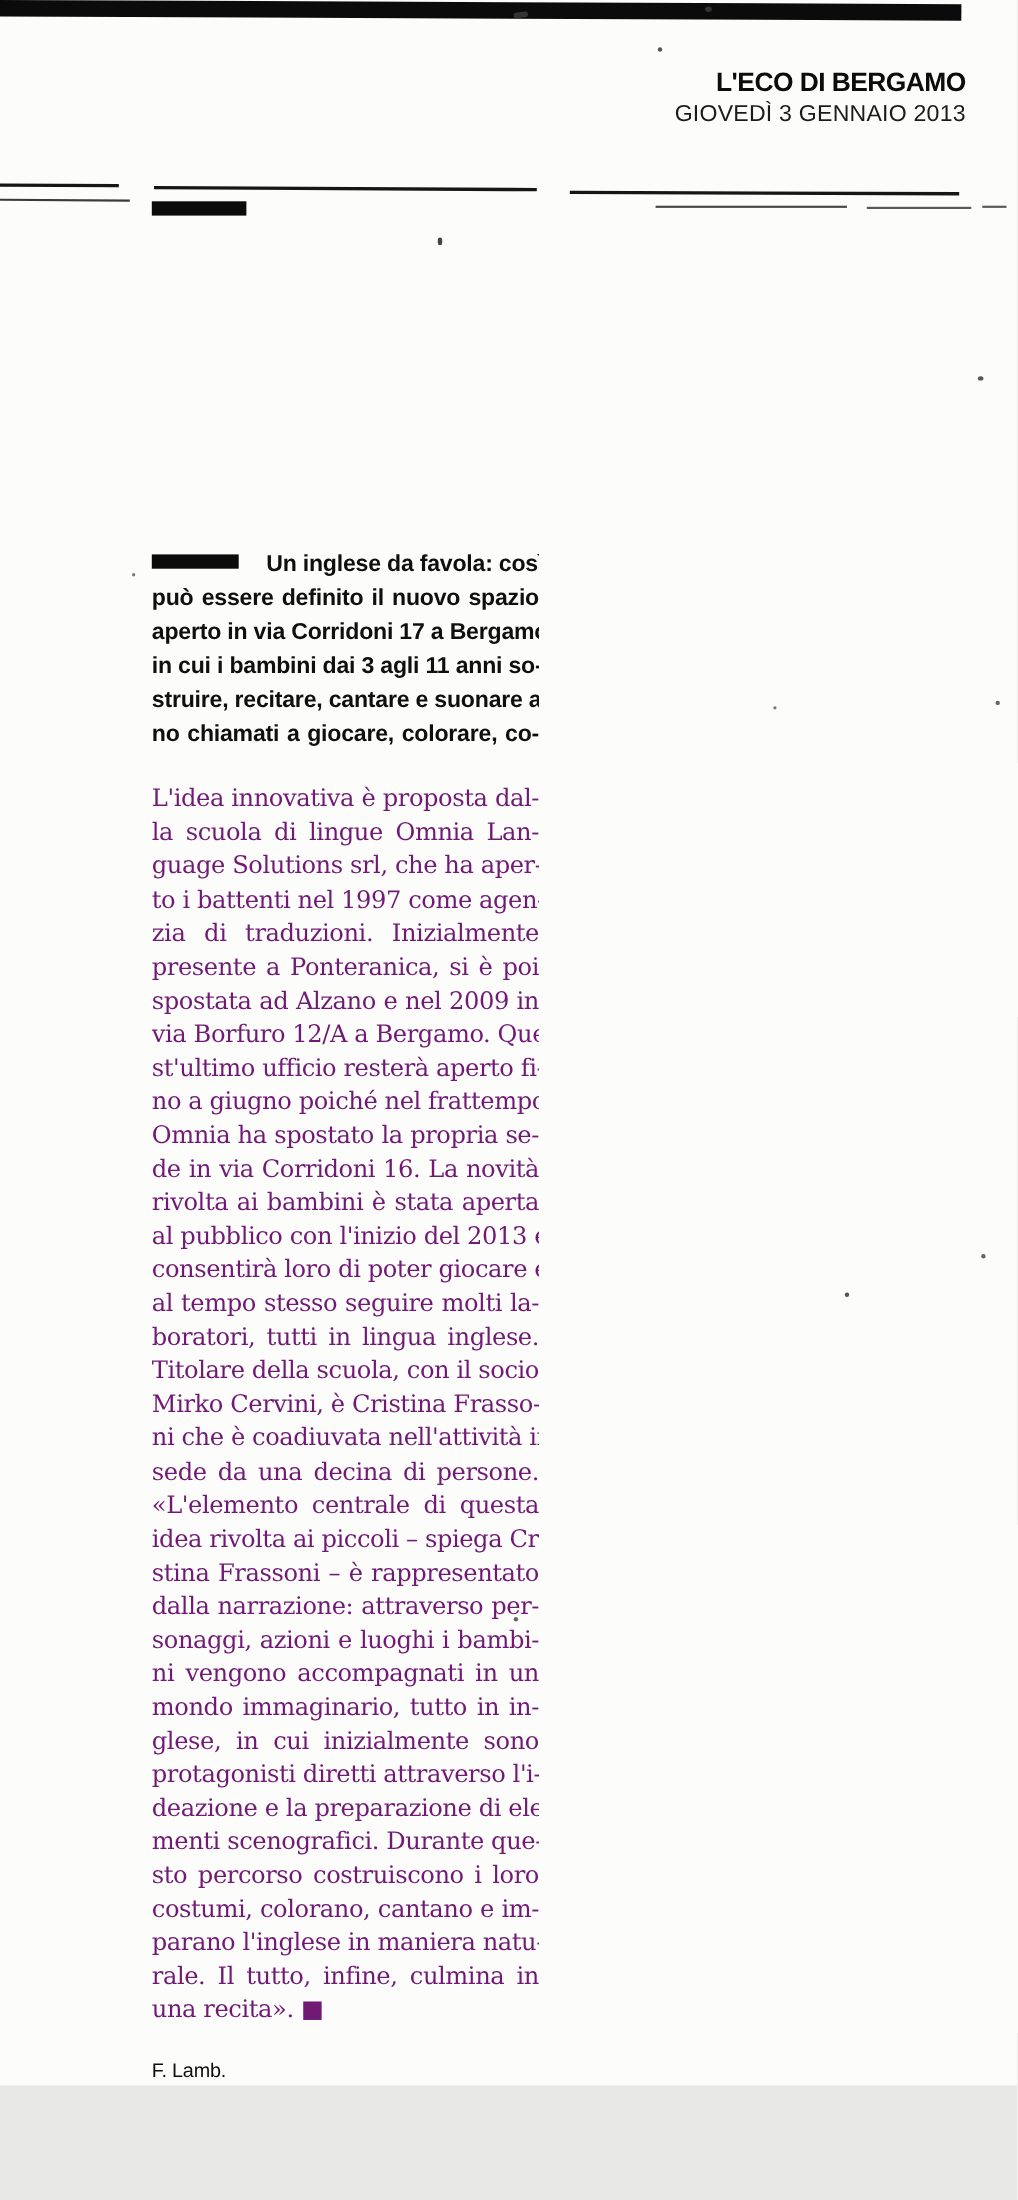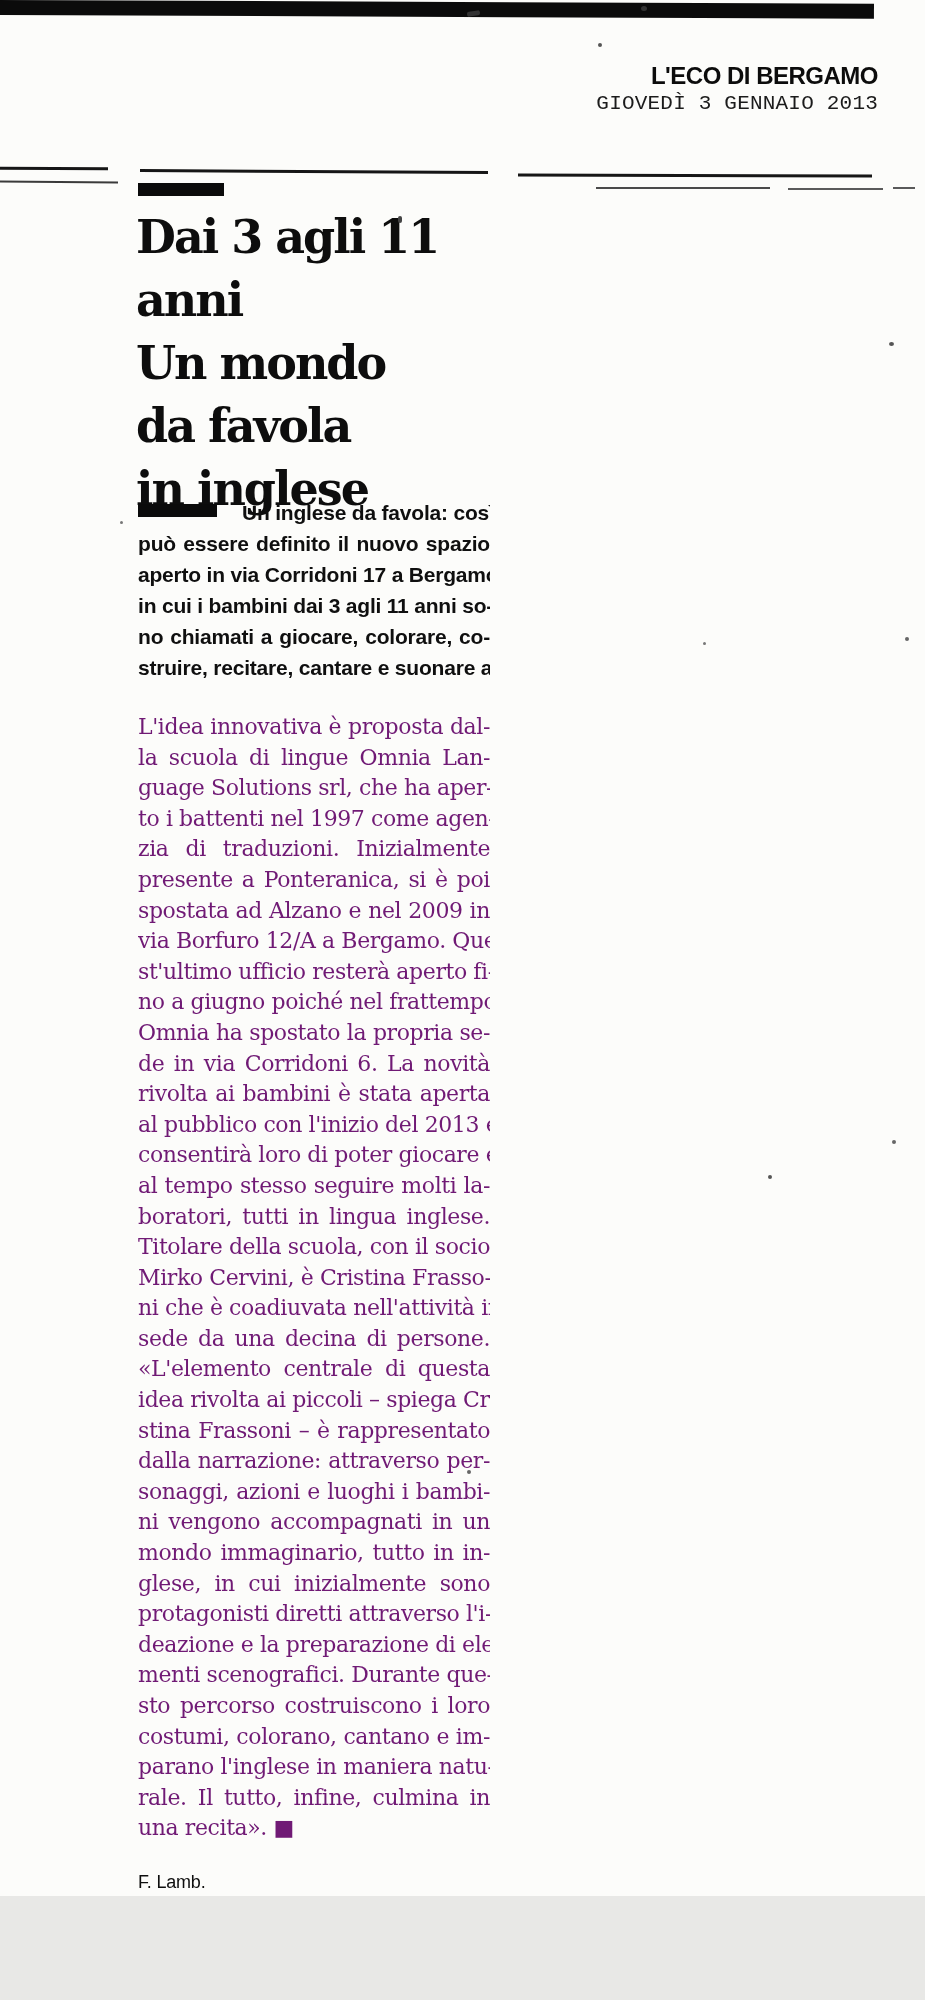--- a/index.html
+++ b/index.html
@@ -12,21 +12,21 @@
     font-family:"Liberation Sans",sans-serif;
     color:#121212;
   }
   
   .masthead{position:absolute;right:47px;top:62px;text-align:right;}
   .masthead-title{
     font-family:"Liberation Sans",sans-serif;
     font-weight:bold;font-size:24px;letter-spacing:-0.5px;color:#0c0c0c;
   }
   .masthead-date{
-    font-family:Liberation Mono, monospace;
+    font-family:Liberation Sans, sans-serif;
     font-size:21px;font-weight:normal;letter-spacing:0.2px;color:#1b1b1b;margin-top:2px;
   }
   
   .rule{position:absolute;background:#0b0b0b;}
   .rule-thick{left:0;top:140;width:874px;height:15px;transform:rotate(0.25deg);transform-origin:left top;}
   .rule-thin-a{left:0;top:167px;width:108px;height:3px;background:#161616;transform:rotate(0.3deg);}
   .rule-thin-b{left:140px;top:170px;width:348px;height:3px;background:#161616;transform:rotate(0.3deg);}
   .rule-thin-c{left:518px;top:174px;width:354px;height:3px;background:#161616;transform:rotate(0.2deg);}
   .rule-faint-a{left:0;top:181px;width:118px;height:2px;background:#3a3a3a;transform:rotate(0.4deg);}
   .rule-faint-b{left:596px;top:187px;width:174px;height:2px;background:#4a4a4a;}
@@ -86,50 +86,44 @@
   <div class="rule rule-thick"></div>
   <div class="rule rule-thin-a"></div>
   <div class="rule rule-thin-b"></div>
   <div class="rule rule-thin-c"></div>
   <div class="rule rule-faint-a"></div>
   <div class="rule rule-faint-b"></div>
   <div class="rule rule-faint-c"></div>
   <div class="rule rule-faint-d"></div>
   <div class="rule kicker-bar"></div>
 
-  <div class="headline">
-      <div class="hl-line">Dai 3 agli 11 anni</div>
-      <div class="hl-line">Un mondo</div>
-      <div class="hl-line">da favola</div>
-      <div class="hl-line last-line">in inglese</div>
-    </div>
 
   <div class="lead-marker"></div>
   <div class="lead">
       <div class="line">Un inglese da favola: così</div>
       <div class="line">può essere definito il nuovo spazio</div>
       <div class="line">aperto in via Corridoni 17 a Bergamo</div>
       <div class="line">in cui i bambini dai 3 agli 11 anni so-</div>
+      <div class="line">struire, recitare, cantare e suonare a</div>
       <div class="line">no chiamati a giocare, colorare, co-</div>
-      <div class="line">struire, recitare, cantare e suonare a</div>
     </div>
 
   <div class="body-col">
       <div class="line">L'idea innovativa è proposta dal-</div>
       <div class="line">la scuola di lingue Omnia Lan-</div>
       <div class="line">guage Solutions srl, che ha aper-</div>
       <div class="line">to i battenti nel 1997 come agen-</div>
       <div class="line">zia di traduzioni. Inizialmente</div>
       <div class="line">presente a Ponteranica, si è poi</div>
       <div class="line">spostata ad Alzano e nel 2009 in</div>
       <div class="line">via Borfuro 12/A a Bergamo. Que-</div>
       <div class="line">st'ultimo ufficio resterà aperto fi-</div>
       <div class="line">no a giugno poiché nel frattempo</div>
       <div class="line">Omnia ha spostato la propria se-</div>
-      <div class="line">de in via Corridoni 6. La novità</div>
+      <div class="line">de in via Corridoni 16. La novità</div>
       <div class="line">rivolta ai bambini è stata aperta</div>
       <div class="line">al pubblico con l'inizio del 2013 e</div>
       <div class="line">consentirà loro di poter giocare e</div>
       <div class="line">al tempo stesso seguire molti la-</div>
       <div class="line">boratori, tutti in lingua inglese.</div>
       <div class="line">Titolare della scuola, con il socio</div>
       <div class="line">Mirko Cervini, è Cristina Frasso-</div>
       <div class="line">ni che è coadiuvata nell'attività in</div>
       <div class="line">sede da una decina di persone.</div>
       <div class="line">«L'elemento centrale di questa</div>

